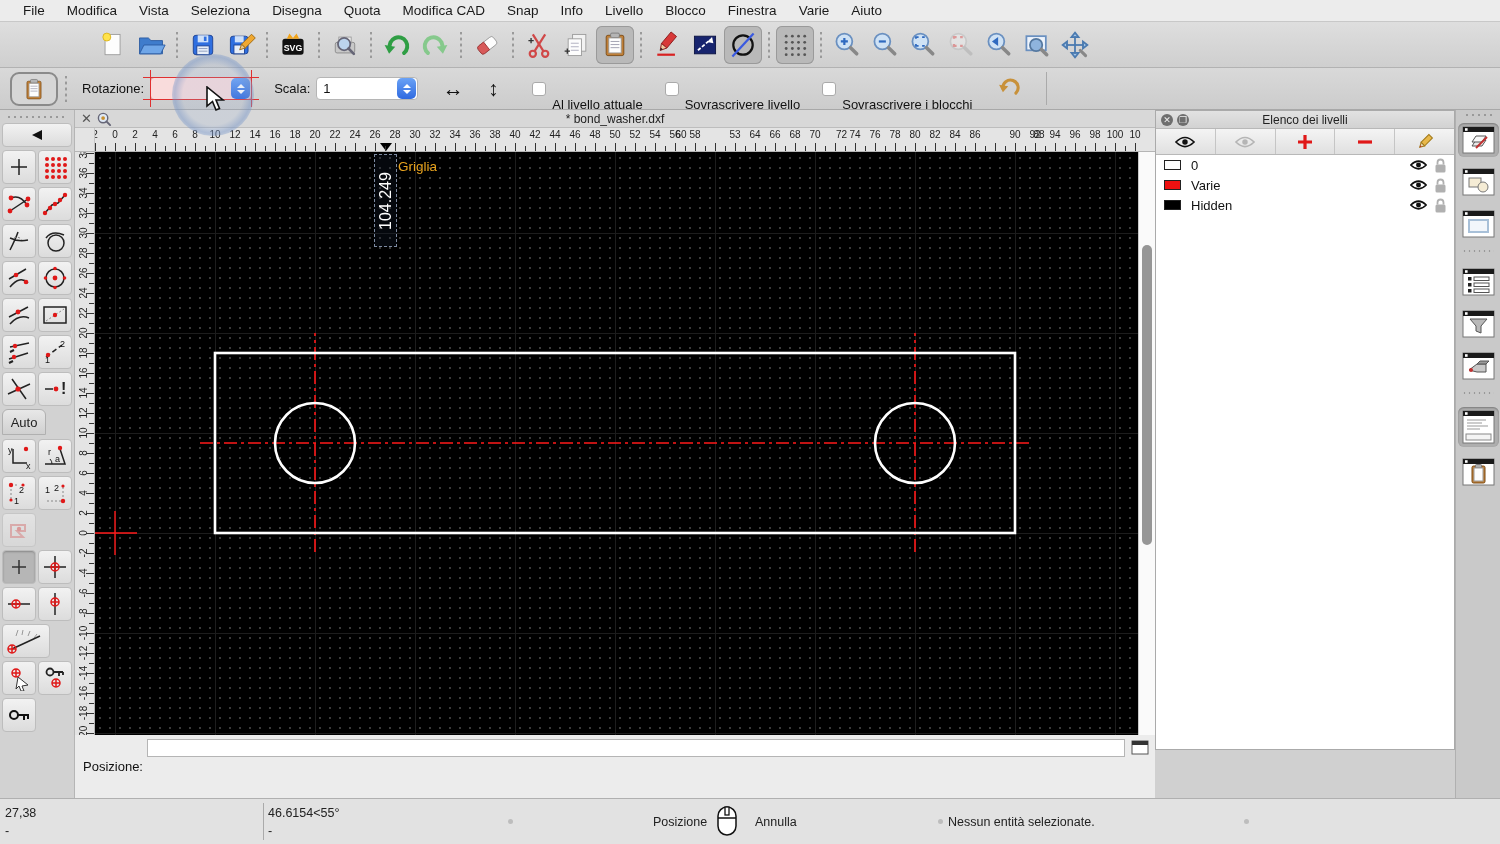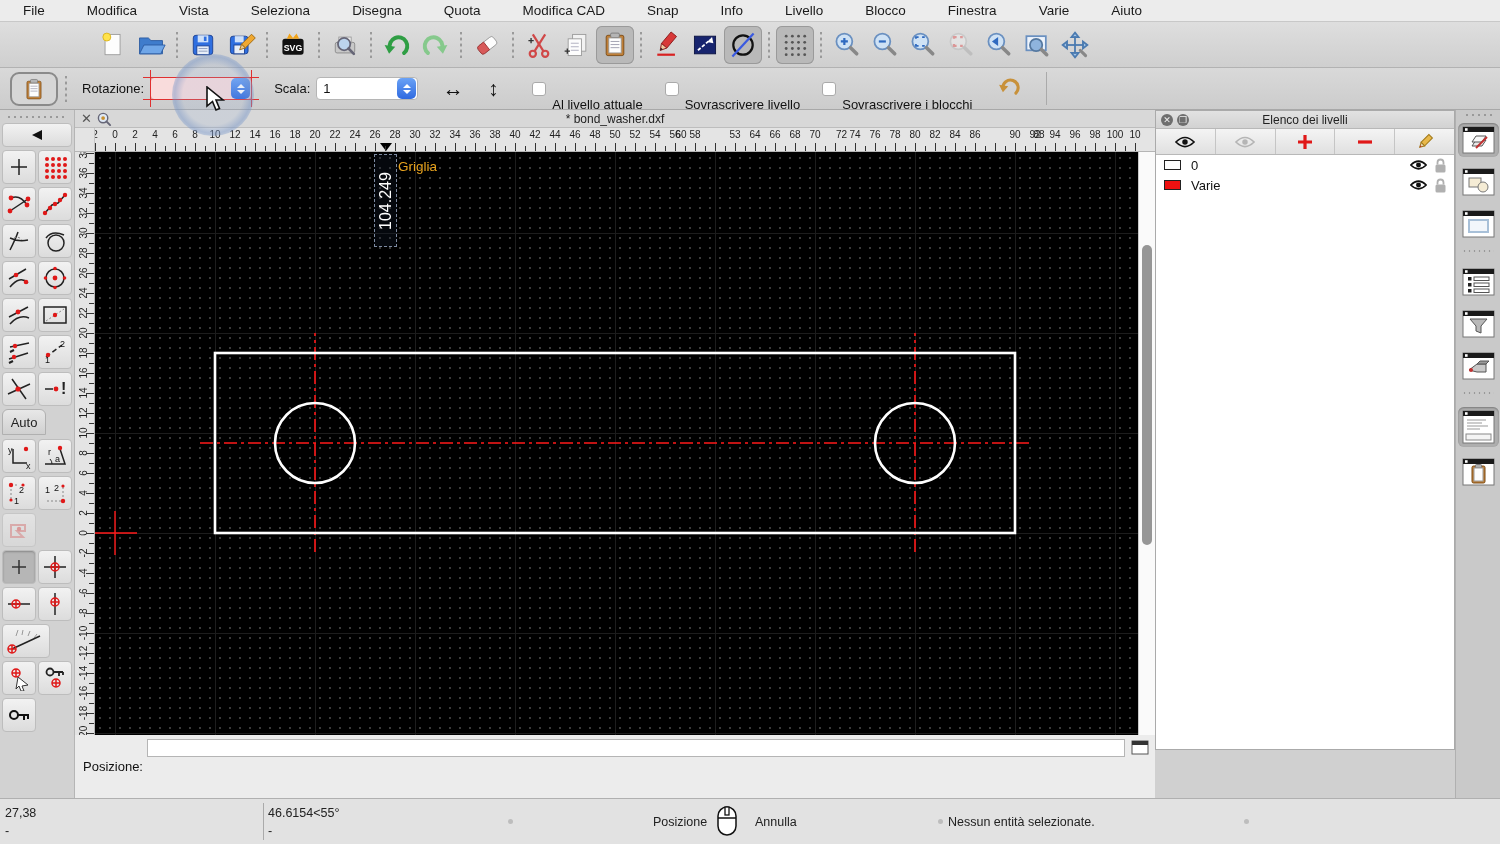--- a/index.html
+++ b/index.html
@@ -5,21 +5,21 @@
   * { margin:0; padding:0; box-sizing:border-box; }
   html,body { background:#888; }
   #app {
     position:relative; width:1500px; height:844px; overflow:hidden;
     font-family:"Liberation Sans", sans-serif; background:#d4d4d4; color:#111;
     -webkit-font-smoothing:antialiased;
   }
   
   .menubar { position:absolute; top:0; left:0; right:0; height:22px;
     background:#ececec; border-bottom:1px solid #c8c8c8;
-    display:flex; align-items:center; padding-left:12px;gap:20px; }
+    display:flex; align-items:center; padding-left:12px; }
   .menubar span { font-size:13.5px; color:#1a1a1a; padding:0 11px; line-height:22px; white-space:nowrap; }
   
   .toolbar1 { position:absolute; top:22px; left:0; right:0; height:46px;
     background:linear-gradient(#dedede,#cfcfcf); border-bottom:1px solid #b2b2b2;
     display:flex; align-items:center; padding-left:94px; }
   .tbtn { width:38px; height:38px; display:flex; align-items:center; justify-content:center; border-radius:6px; flex:0 0 auto; }
   .tbtn.pressed { background:#b9b9b9; box-shadow:inset 0 0 0 1px #9a9a9a; }
   .tsep { width:14px; height:26px; flex:0 0 auto;
     background-image:radial-gradient(#9a9a9a 1px, transparent 1.2px);
     background-size:4px 6px; background-repeat:repeat-y; background-position:center; }
@@ -1068,20 +1068,36 @@
                   <circle cx="11" cy="7" r="3.2" fill="#111"></circle>
                 </svg>
               </span>
               <span class="ic">
                 <svg width="13" height="15" viewBox="0 0 13 15">
                   <rect x="1.5" y="6.5" width="10" height="8" rx="1.5" fill="#b0b0b0"></rect>
                   <path d="M3.5 6.5 V4.5 a3 3 0 0 1 6 0 V6.5" fill="none" stroke="#b0b0b0" stroke-width="1.8"></path>
                 </svg>
               </span>
             </div>
+            <div class="lp-row">
+              <div class="swatch" style="background:#000000"></div>
+              <span class="nm">Hidden</span>
+              <span class="ic">
+                <svg width="17" height="12" viewBox="0 0 22 14">
+                  <path d="M1 7 Q11 -3 21 7 Q11 17 1 7 Z" fill="none" stroke="#111" stroke-width="2"></path>
+                  <circle cx="11" cy="7" r="3.2" fill="#111"></circle>
+                </svg>
+              </span>
+              <span class="ic">
+                <svg width="13" height="15" viewBox="0 0 13 15">
+                  <rect x="1.5" y="6.5" width="10" height="8" rx="1.5" fill="#b0b0b0"></rect>
+                  <path d="M3.5 6.5 V4.5 a3 3 0 0 1 6 0 V6.5" fill="none" stroke="#b0b0b0" stroke-width="1.8"></path>
+                </svg>
+              </span>
+            </div>
           </div>
       </div>
       <div class="dockstrip">
         <div class="ds-handle"></div>
         <div class="ds-btn pressed">
             <svg width="33" height="28" viewBox="0 0 33 28">
               <rect x="1" y="1" width="31" height="26" fill="#fff" stroke="#777"></rect>
               <rect x="1" y="1" width="31" height="5" fill="#1a1a1a"></rect>
               <rect x="3" y="2.2" width="2.6" height="2.6" fill="#fff"></rect>
               <g transform="translate(6,8)">

